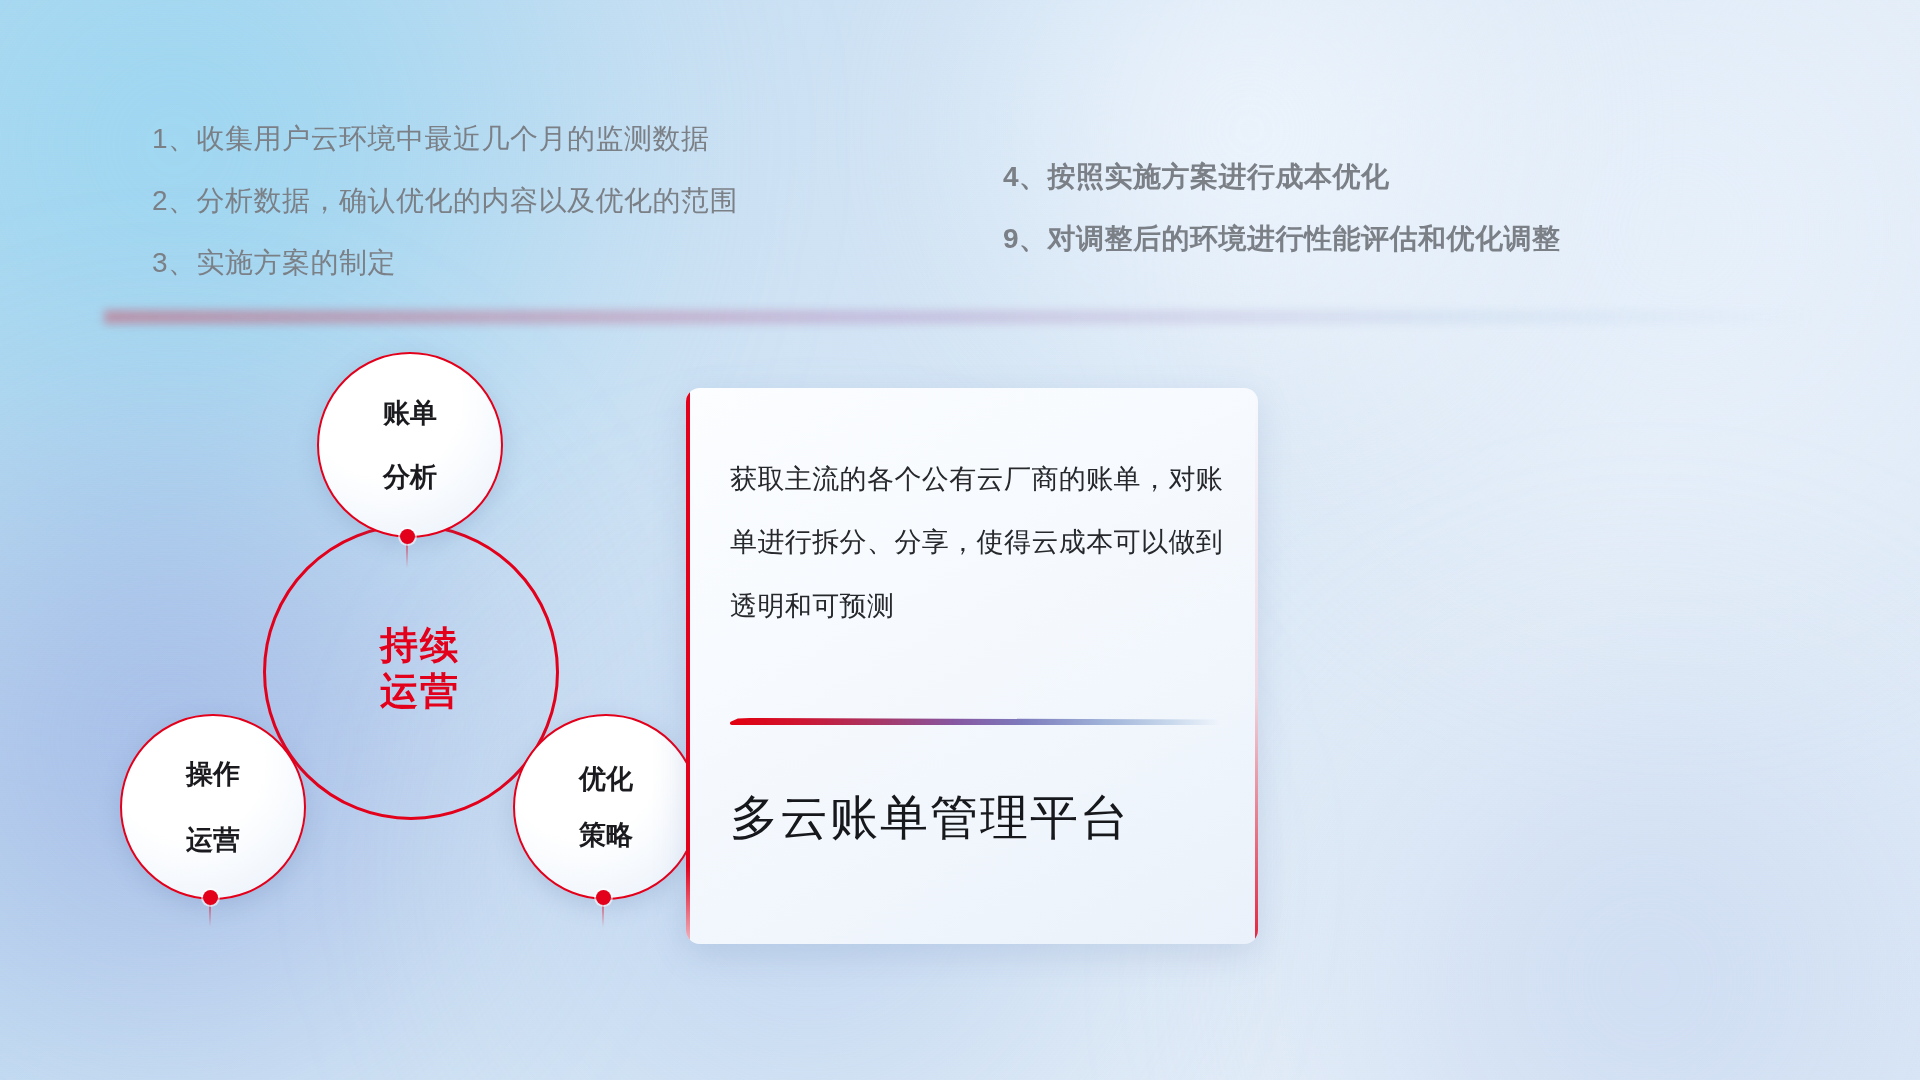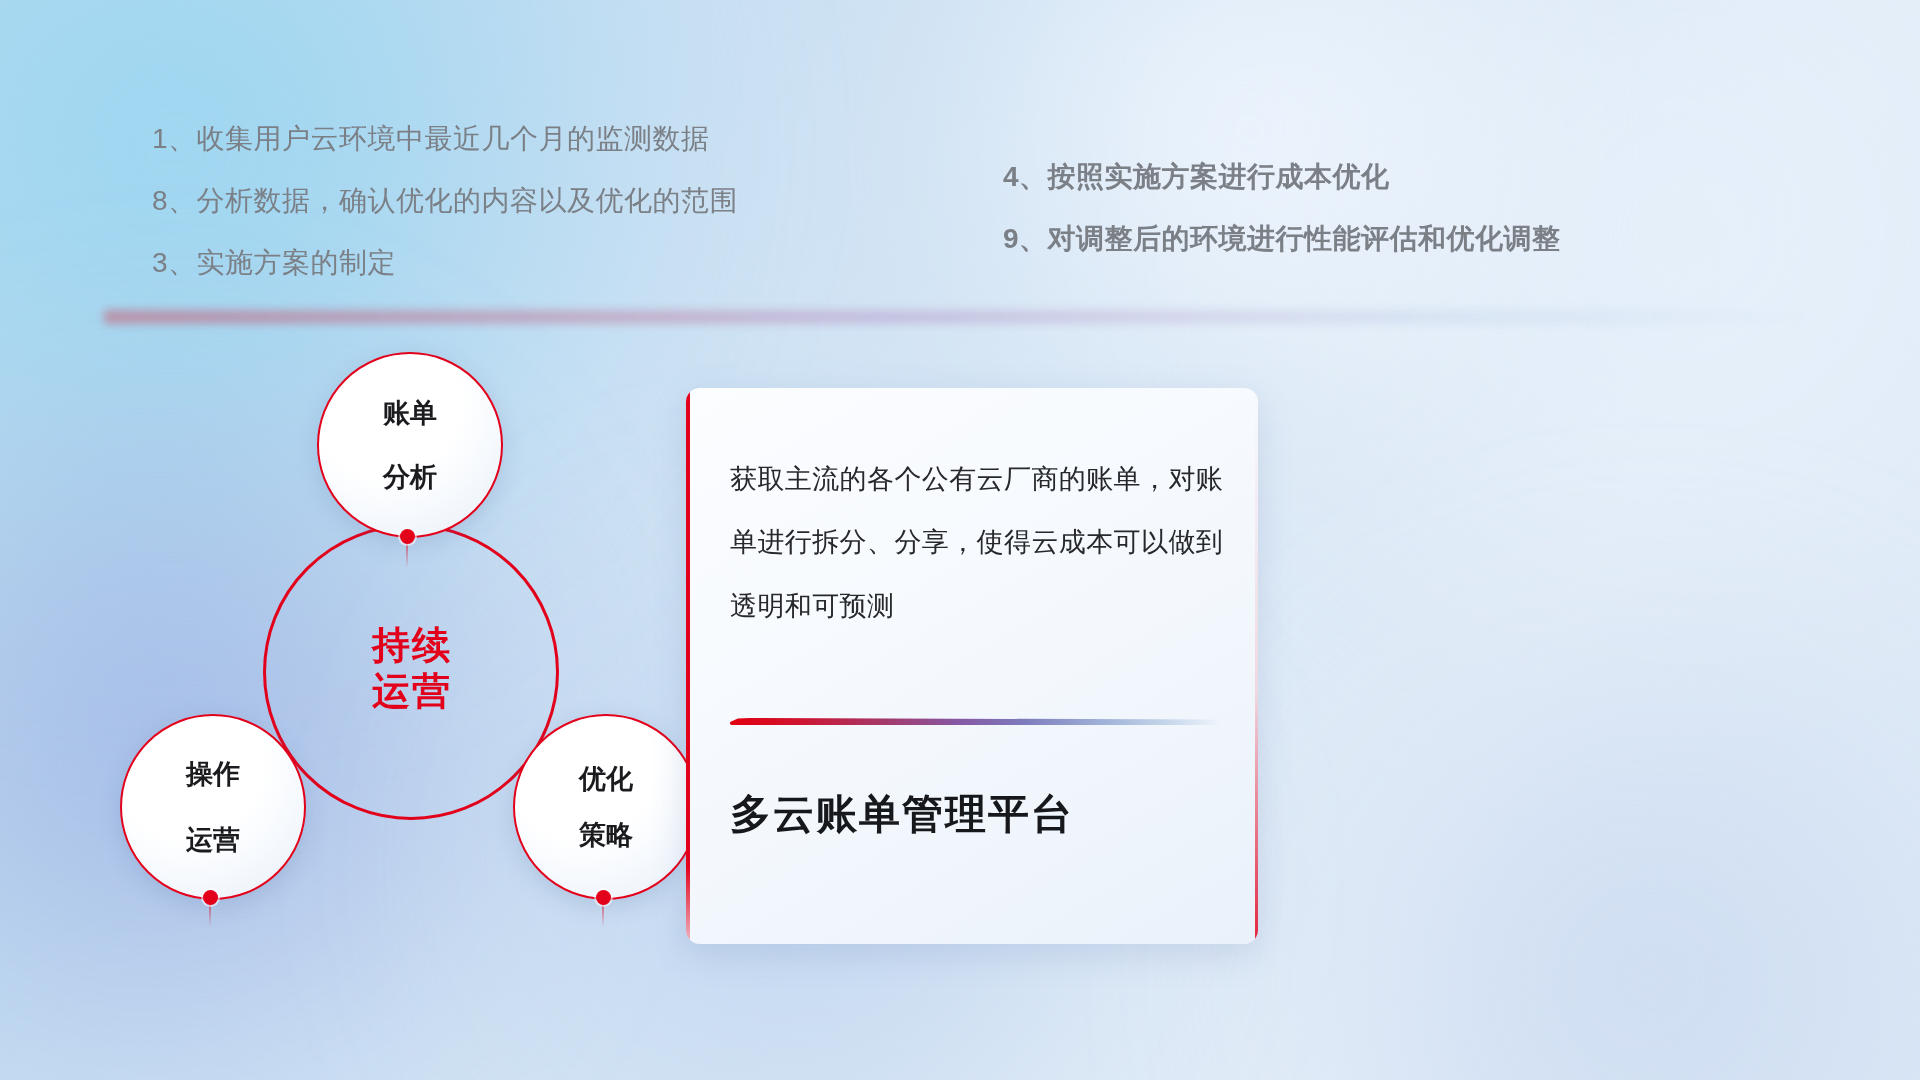--- a/index.html
+++ b/index.html
@@ -73,21 +73,21 @@
     background:#e3001b;box-shadow:0 0 0 2px rgba(255,255,255,.55);
   }
   .dot-top{left:305px;top:177px;}
   .dot-bl{left:108px;top:538px;}
   .dot-br{left:501px;top:538px;}
   .tail{position:absolute;width:2px;background:linear-gradient(180deg,rgba(227,0,27,.55),rgba(227,0,27,0));}
   .tail-top{left:311px;top:190px;height:26px;}
   .tail-bl{left:114px;top:551px;height:24px;}
   .tail-br{left:507px;top:551px;height:24px;}
   .venn-center{
-    position:absolute;left:172px;top:236px;width:290px;height:160px;
+    position:absolute;left:180px;top:236px;width:290px;height:160px;
     display:flex;align-items:center;justify-content:center;flex-direction:column;
     color:#e3001b;font-weight:700;font-size:38px;line-height:1.22;letter-spacing:2px;text-align:center;
   }
 
   
   .card{
     position:absolute;top:388px;width:572px;height:556px;
     border-radius:14px;
     background:linear-gradient(150deg,#fbfdff 0%,#f7fafe 35%,#f2f7fd 62%,#eaf1fa 100%);
     box-shadow:0 10px 34px rgba(88,118,170,.18);
@@ -108,41 +108,41 @@
     color:#26282c;font-size:27px;line-height:2.35;letter-spacing:.4px;
   }
   .card-rule{
     position:absolute;left:44px;right:38px;top:330px;height:7px;
     background:linear-gradient(90deg,#e3000f 0%,#cf1430 14%,#a33a6c 32%,#8657a2 46%,#7d7cbd 60%,#9fb2d8 76%,#c8d8ec 90%,rgba(200,216,236,0) 100%);
     border-radius:6px 4px 2px 2px;
     clip-path:polygon(0% 58%,1.6% 8%,4% 0%,100% 22%,100% 100%,0% 100%);
   }
   .card-title{
     position:absolute;left:44px;right:30px;top:404px;
-    color:#16181c;font-size:41px;font-weight:700;letter-spacing:2px;line-height:1.1;
+    color:#16181c;font-size:48px;font-weight:400;letter-spacing:2px;line-height:1.1;
   }
   .card-2 .card-title{text-align:center;left:30px;}
 </style>
 </head>
 <body>
 
 <div class="stage">
 
   <div class="bg-base"></div>
   <div class="bg-blob blob-a"></div>
   <div class="bg-blob blob-b"></div>
   <div class="bg-blob blob-c"></div>
   <div class="bg-blob blob-d"></div>
   <div class="bg-blob blob-e"></div>
   <div class="bg-blob blob-f"></div>
   <div class="bg-grain"></div>
 
   <div class="bullets bullets-left">
     <div class="row">1、收集用户云环境中最近几个月的监测数据</div>
-    <div class="row">8、分析数据，确认优化的内容以及优化的范围</div>
+    <div class="row">2、分析数据，确认优化的内容以及优化的范围</div>
     <div class="row">3、实施方案的制定</div>
   </div>
 
   <div class="bullets bullets-right">
     <div class="row">4、按照实施方案进行成本优化</div>
     <div class="row">9、对调整后的环境进行性能评估和优化调整</div>
   </div>
 
   <div class="divider-soft"></div>
   <div class="divider"></div>

